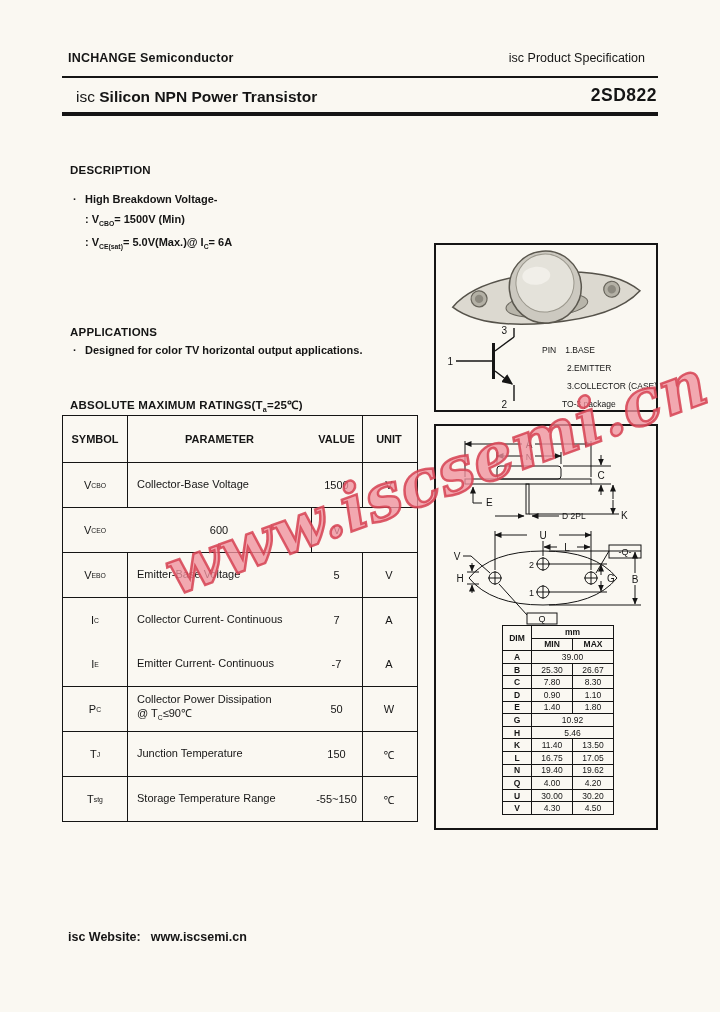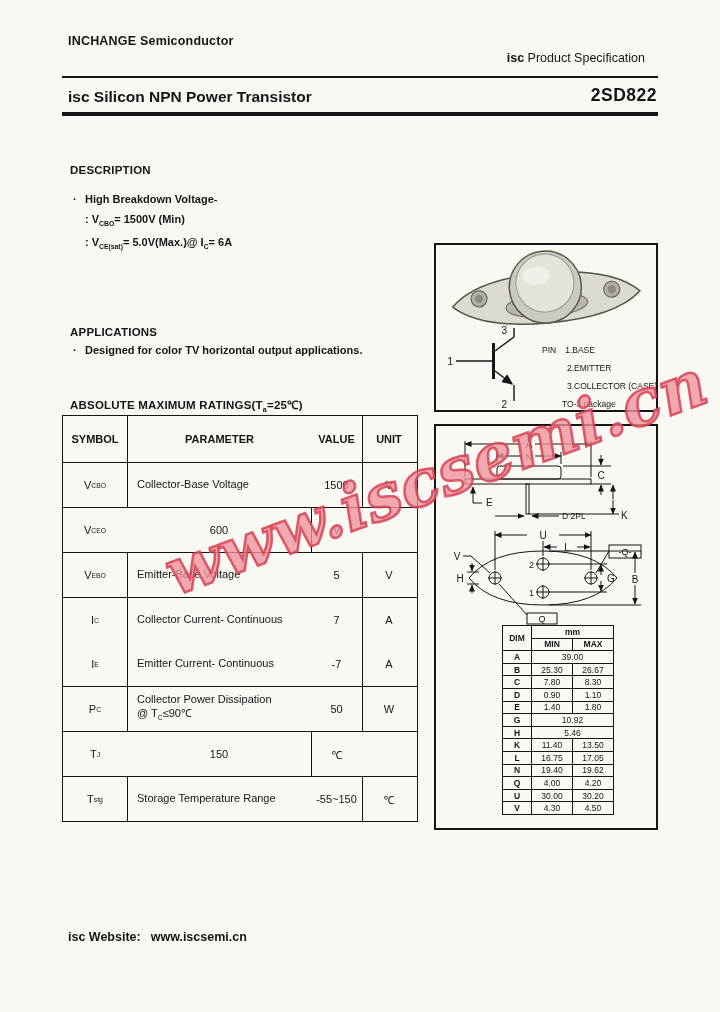--- a/index.html
+++ b/index.html
@@ -3,23 +3,23 @@
 <meta charset="utf-8">
 <style>
   html,body{margin:0;padding:0;}
   body{
     width:720px;height:1012px;position:relative;overflow:hidden;
     background:#faf8f2;color:#151515;
     font-family:"Liberation Sans",sans-serif;
   }
   .abs{position:absolute;}
   
-  .hdr-left{left:68px;top:34px;font-size:12.5px;font-weight:bold;letter-spacing:.2px;}
+  .hdr-left{left:68px;top:51px;font-size:12.5px;font-weight:bold;letter-spacing:.2px;}
   .hdr-right{right:75px;top:51px;font-size:12.5px;}
-  .brand{font-weight:bold;}
+  .brand{font-weight:normal;margin-left:8px;}
   .rule1{left:62px;top:76px;width:596px;height:2px;background:#151515;}
   .title{left:68px;top:88px;font-size:15.5px;font-weight:bold;}
   .part{right:63px;top:85px;font-size:17.5px;font-weight:bold;letter-spacing:.5px;}
   .rule2{left:62px;top:112px;width:596px;height:4px;background:#151515;}
   
   .sect-h{font-size:11.5px;font-weight:bold;letter-spacing:.2px;}
   .desc-h{left:70px;top:164px;}
   .desc-list{left:72px;top:190px;font-size:11px;line-height:19.5px;width:350px;}
   .dline{position:relative;padding-left:13px;font-weight:bold;}
   .dline.blt::before{content:"\00b7";position:absolute;left:1px;font-weight:bold;}
@@ -143,20 +143,23 @@
         <div class="rcell">P<sub>C</sub></div>
         <div class="rcell par cl">
           <div>Collector Power Dissipation</div>
           <div>@ T<sub>C</sub>≤90℃</div>
         </div>
         <div class="rcell">50</div>
         <div class="rcell cl">W</div>
       </div>
       <div class="rrow">
         <div class="rcell">T<sub>J</sub></div>
+        <div class="rcell par cl">
+          <div>Junction Temperature</div>
+        </div>
         <div class="rcell">150</div>
         <div class="rcell cl">℃</div>
       </div>
       <div class="rrow">
         <div class="rcell">T<sub>stg</sub></div>
         <div class="rcell par cl">
           <div>Storage Temperature Range</div>
         </div>
         <div class="rcell">-55~150</div>
         <div class="rcell cl">℃</div>

